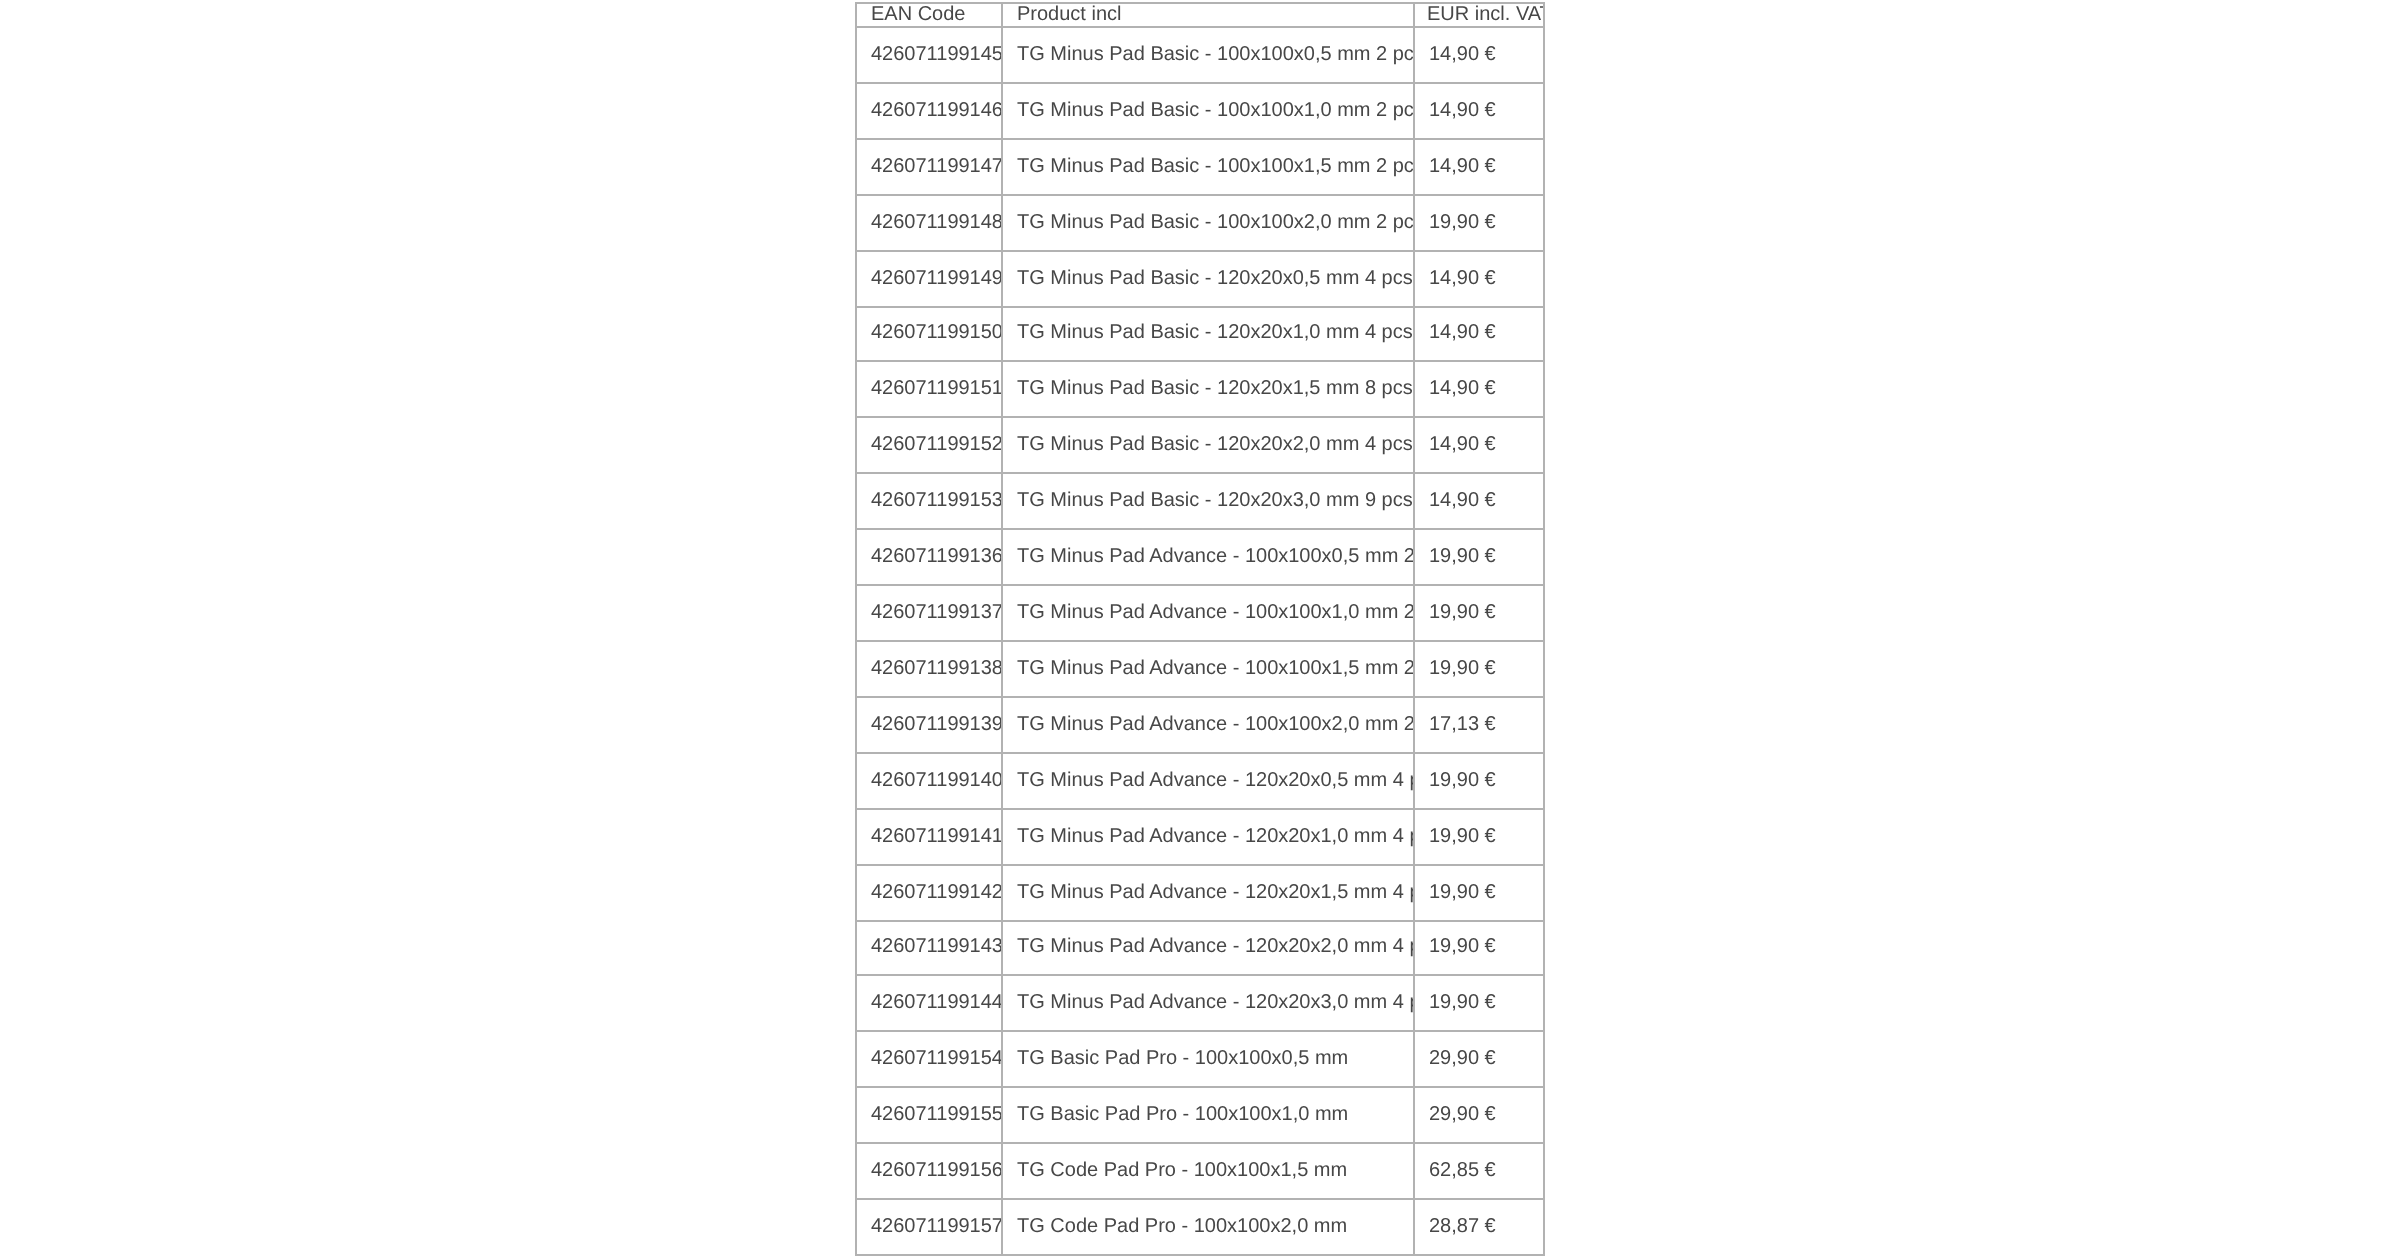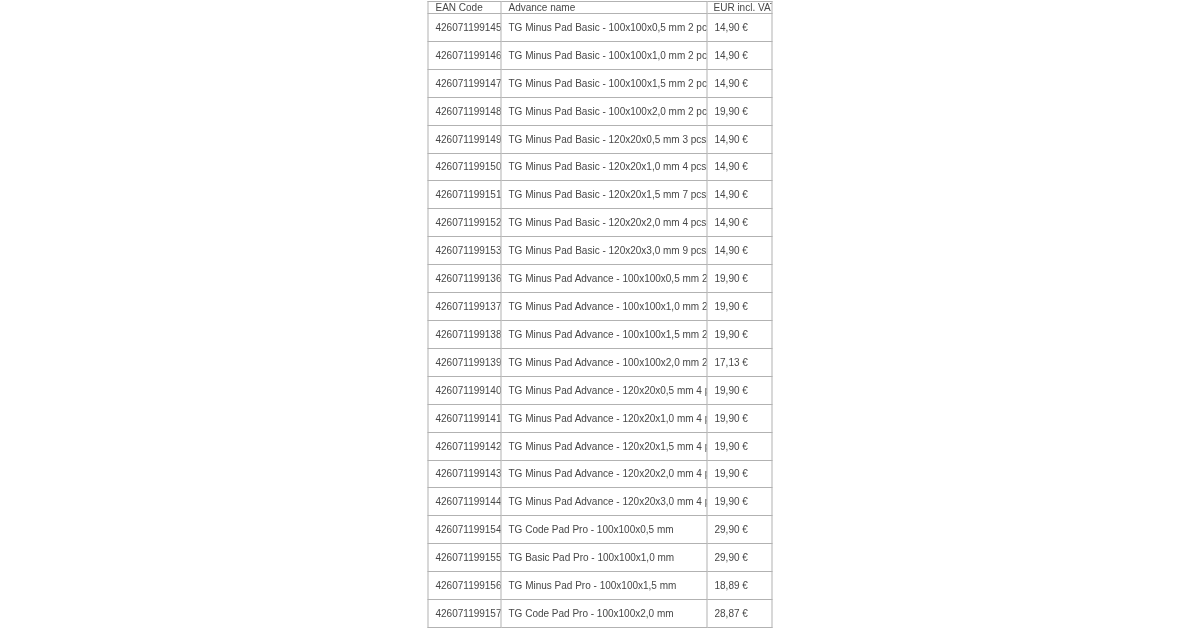--- a/index.html
+++ b/index.html
@@ -62,21 +62,21 @@
   <div class="table-wrap">
     <table class="price-table">
       <colgroup>
         <col class="col-ean">
         <col class="col-name">
         <col class="col-price">
       </colgroup>
       <thead>
         <tr>
           <th>EAN Code</th>
-          <th>Advance name</th>
+          <th>Product incl</th>
           <th class="price-head">EUR incl. VAT</th>
         </tr>
       </thead>
       <tbody>
           <tr>
     <td>4260711991455</td>
     <td>TG Minus Pad Basic - 100x100x0,5 mm 2 pcs</td>
     <td>14,90 €</td>
   </tr>
           <tr>
@@ -89,31 +89,31 @@
     <td>TG Minus Pad Basic - 100x100x1,5 mm 2 pcs</td>
     <td>14,90 €</td>
   </tr>
           <tr>
     <td>4260711991486</td>
     <td>TG Minus Pad Basic - 100x100x2,0 mm 2 pcs</td>
     <td>19,90 €</td>
   </tr>
           <tr>
     <td>4260711991493</td>
-    <td>TG Minus Pad Basic - 120x20x0,5 mm 3 pcs</td>
+    <td>TG Minus Pad Basic - 120x20x0,5 mm 4 pcs</td>
     <td>14,90 €</td>
   </tr>
           <tr>
     <td>4260711991509</td>
     <td>TG Minus Pad Basic - 120x20x1,0 mm 4 pcs</td>
     <td>14,90 €</td>
   </tr>
           <tr>
     <td>4260711991516</td>
-    <td>TG Minus Pad Basic - 120x20x1,5 mm 7 pcs</td>
+    <td>TG Minus Pad Basic - 120x20x1,5 mm 8 pcs</td>
     <td>14,90 €</td>
   </tr>
           <tr>
     <td>4260711991523</td>
     <td>TG Minus Pad Basic - 120x20x2,0 mm 4 pcs</td>
     <td>14,90 €</td>
   </tr>
           <tr>
     <td>4260711991530</td>
     <td>TG Minus Pad Basic - 120x20x3,0 mm 9 pcs</td>
@@ -159,32 +159,32 @@
     <td>TG Minus Pad Advance - 120x20x2,0 mm 4 pcs</td>
     <td>19,90 €</td>
   </tr>
           <tr>
     <td>4260711991448</td>
     <td>TG Minus Pad Advance - 120x20x3,0 mm 4 pcs</td>
     <td>19,90 €</td>
   </tr>
           <tr>
     <td>4260711991547</td>
-    <td>TG Code Pad Pro - 100x100x0,5 mm</td>
+    <td>TG Basic Pad Pro - 100x100x0,5 mm</td>
     <td>29,90 €</td>
   </tr>
           <tr>
     <td>4260711991554</td>
     <td>TG Basic Pad Pro - 100x100x1,0 mm</td>
     <td>29,90 €</td>
   </tr>
           <tr>
     <td>4260711991561</td>
-    <td>TG Minus Pad Pro - 100x100x1,5 mm</td>
-    <td>18,89 €</td>
+    <td>TG Code Pad Pro - 100x100x1,5 mm</td>
+    <td>62,85 €</td>
   </tr>
           <tr>
     <td>4260711991578</td>
     <td>TG Code Pad Pro - 100x100x2,0 mm</td>
     <td>28,87 €</td>
   </tr>
         </tbody>
     </table>
   </div>
 </div>

